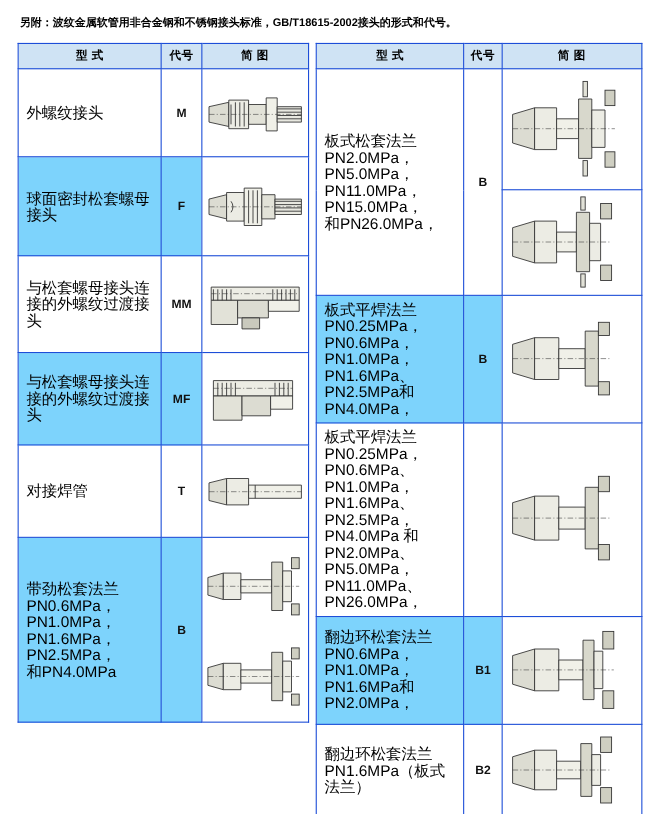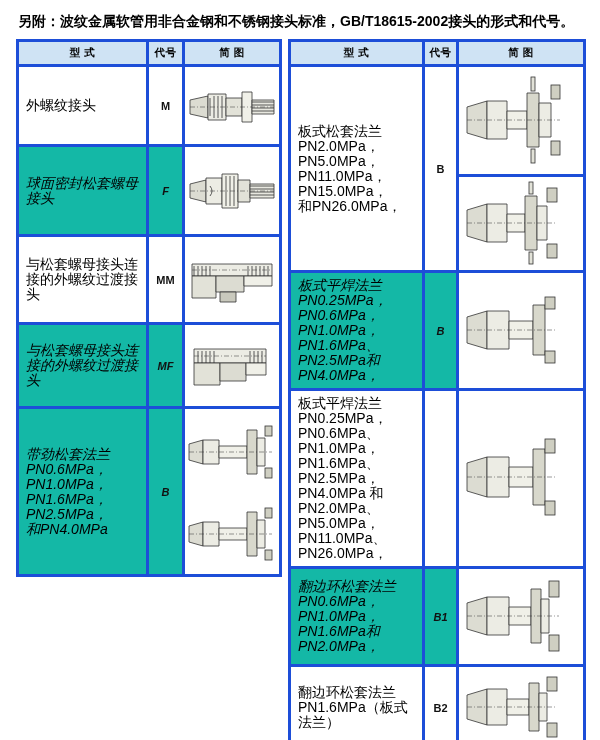--- a/index.html
+++ b/index.html
@@ -15,41 +15,41 @@
     position: relative;
     overflow: hidden;
   }
   .page {
     width: 600px;
     height: 740px;
     box-sizing: border-box;
     padding: 14px 16px 0 16px;
   }
   .doc-title {
-    font-size: 14px;
+    font-size: 10px;
     line-height: 15px;
     font-weight: bold;
     letter-spacing: 0px;
     margin: 0 0 10px 2px;
     color: #000;
   }
   .tables {
     display: flex;
     align-items: flex-start;
     width: 568px;
   }
   table {
     border-collapse: collapse;
     table-layout: fixed;
   }
   .tbl-left { width: 265px; }
   .tbl-right { width: 297px; margin-left: 6px; }
 
   td, th {
-    border: 3px solid #1d4ed8;
+    border: 1px solid #1d4ed8;
     vertical-align: middle;
     padding: 0;
   }
   thead th {
     background: #cfe3f4;
     height: 22px;
     font-size: 10.5px;
     font-weight: bold;
     color: #000;
     text-align: center;
@@ -71,21 +71,21 @@
   }
   td.code {
     text-align: center;
     font-size: 11px;
     font-weight: bold;
   }
   td.fig {
     background: #fff;
     text-align: center;
   }
-  .tint { background: #14b8a6; font-style: italic; }
+  .tint { background: #7dd3fc; }
   .plain { background: #ffffff; }
 
   .fig-wrap {
     display: block;
     width: 100%;
     text-align: center;
     line-height: 0;
   }
   svg { display: inline-block; }
 </style>
@@ -217,20 +217,37 @@
                   <line x1="68" y1="18" x2="68" y2="30"></line>
                   <line x1="72" y1="18" x2="72" y2="30"></line>
                   <line x1="76" y1="18" x2="76" y2="30"></line>
                   <line x1="8" y1="23" x2="80" y2="23" stroke-dasharray="5,2,1,2" stroke-width="0.5"></line>
                 </g>
               </svg>
             </span>
           </td>
         </tr>
 
+        <tr style="height:84px">
+          <td class="type plain">对接焊管</td>
+          <td class="code plain">T</td>
+          <td class="fig">
+            <span class="fig-wrap">
+              <svg width="92" height="64" viewBox="0 0 92 64">
+                <g stroke="#333" fill="#e8e8e0" stroke-width="0.8">
+                  <path d="M4 24 L4 40 L20 44 L20 20 Z" fill="#dcdcd2"></path>
+                  <path d="M20 20 L40 20 L40 44 L20 44 Z" fill="#ececE4"></path>
+                  <path d="M40 26 L88 26 L88 38 L40 38 Z" fill="#f0f0e8"></path>
+                  <line x1="46" y1="26" x2="46" y2="38"></line>
+                  <line x1="4" y1="32" x2="88" y2="32" stroke-dasharray="5,2,1,2" stroke-width="0.5"></line>
+                </g>
+              </svg>
+            </span>
+          </td>
+        </tr>
 
         <tr style="height:168px">
           <td class="type tint" style="white-space:pre-line">带劲松套法兰
 PN0.6MPa，PN1.0MPa，
 PN1.6MPa，PN2.5MPa，
 和PN4.0MPa</td>
           <td class="code tint">B</td>
           <td class="fig" style="padding:0">
             <span class="fig-wrap">
               <svg width="94" height="164" viewBox="0 0 94 164">

